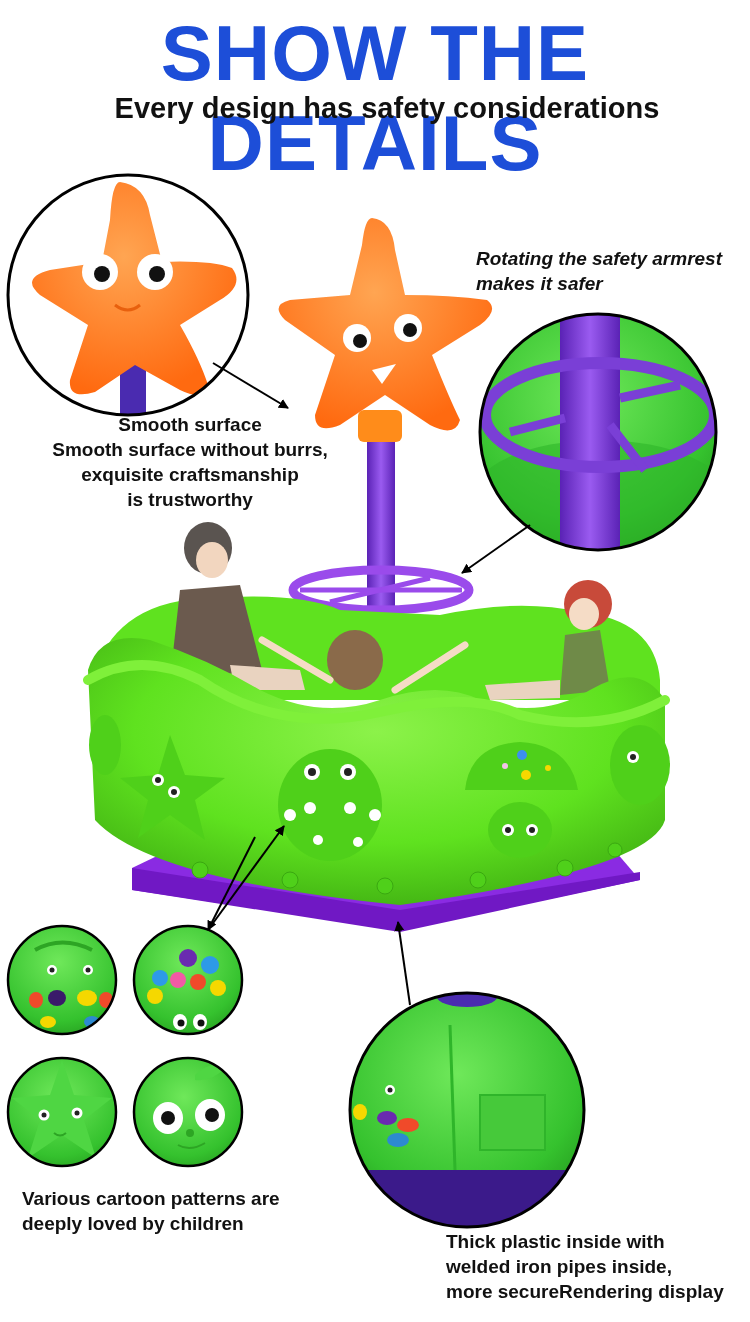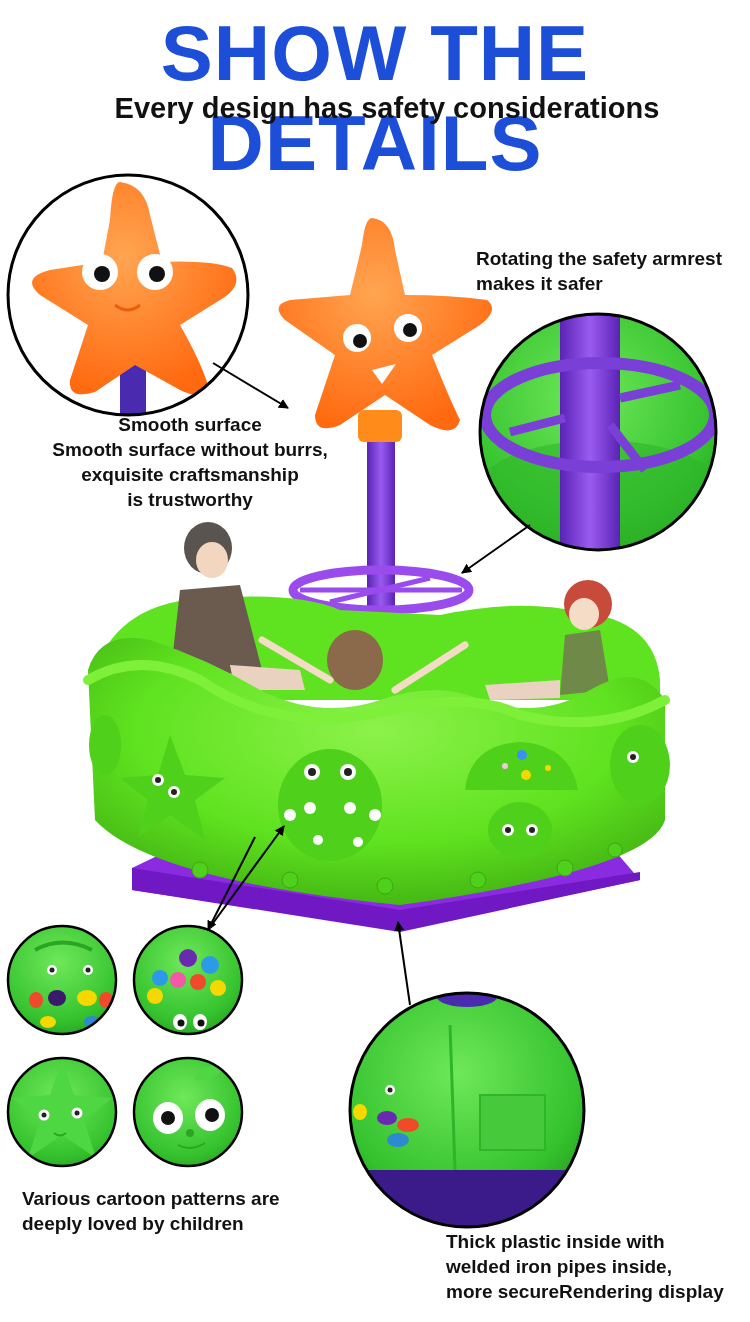--- a/index.html
+++ b/index.html
@@ -264,19 +264,19 @@
     </g>
     <circle cx="467" cy="1110" r="117" fill="none" stroke="#000" stroke-width="3"></circle>
   </g>
   <line x1="410" y1="1005" x2="398" y2="922" stroke="#000" stroke-width="2" marker-end="url(#arrow)"></line>
 </svg>
 
 <div class="caption" style="left:30px; top:412px; width:320px;text-align:center;">Smooth surface
 Smooth surface without burrs,
 exquisite craftsmanship
 is trustworthy</div>
-<div class="caption" style="left:476px; top:246px; width:274px;">Rotating the safety armrest
+<div class="caption" style="left:476px; top:246px; width:274px;font-style:italic;">Rotating the safety armrest
 makes it safer</div>
 <div class="caption" style="left:22px; top:1186px; width:320px;">Various cartoon patterns are
 deeply loved by children</div>
 <div class="caption" style="left:446px; top:1229px; width:304px;">Thick plastic inside with
 welded iron pipes inside,
 more secureRendering display</div>
 
 </body></html>

